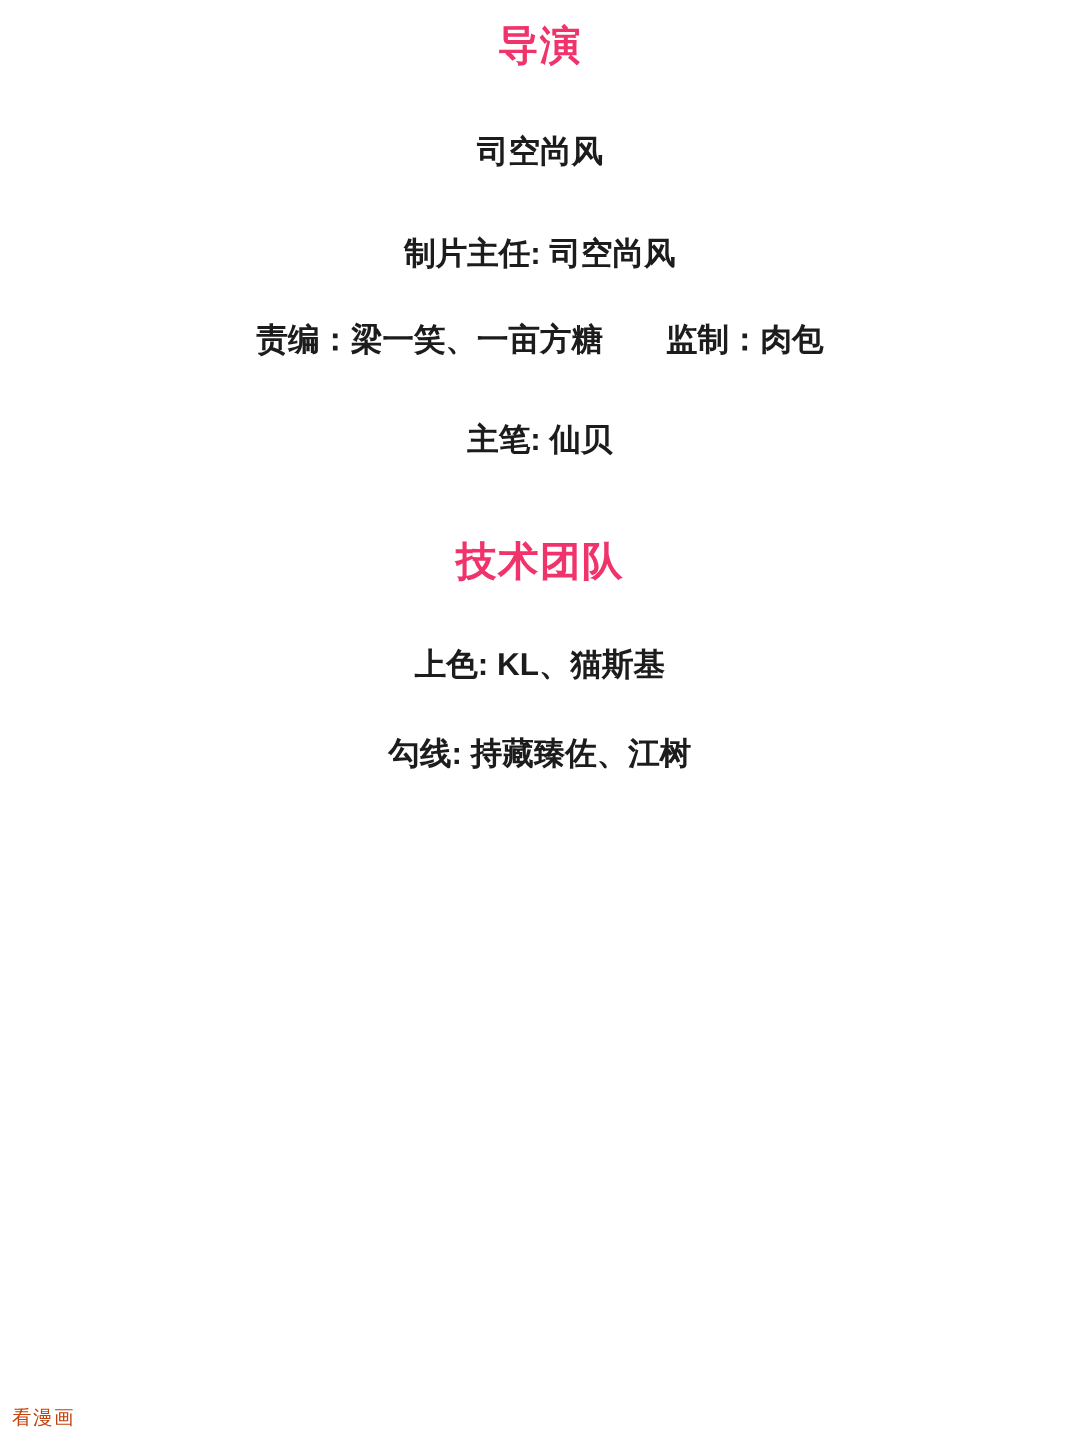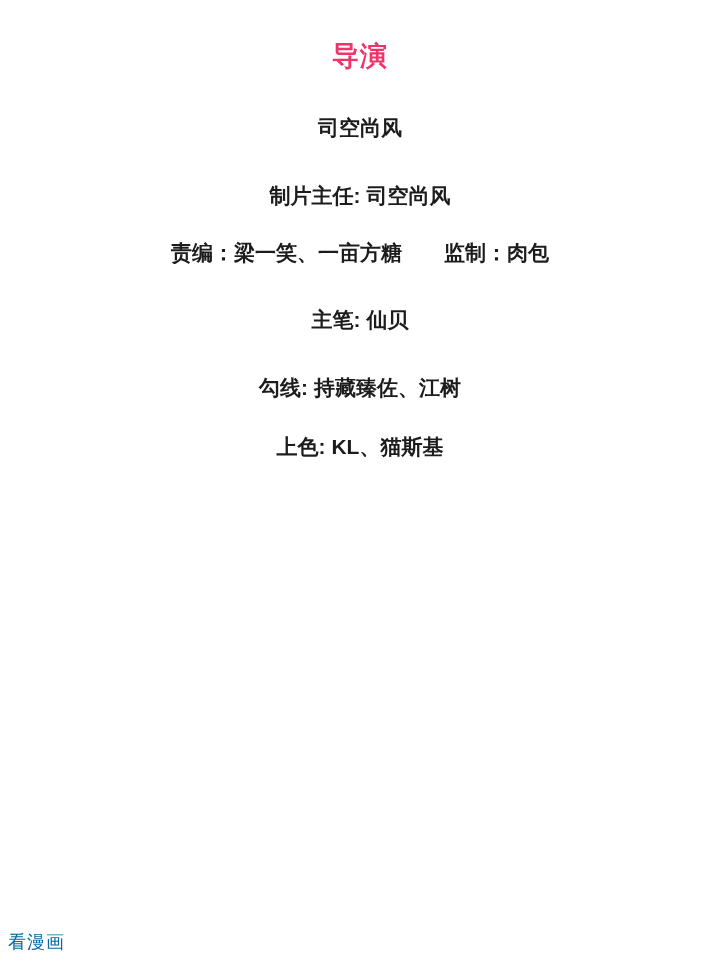--- a/index.html
+++ b/index.html
@@ -12,21 +12,20 @@
     background: #ffffff;
     font-family: "Liberation Sans", "DejaVu Sans", sans-serif;
     color: #222222;
     overflow: hidden;
   }
   .page {
     position: relative;
     width: 720px;
     height: 964px;
     box-sizing: border-box;
-    padding-top: 26px;
   }
   .credits {
     display: flex;
     flex-direction: column;
     align-items: center;
   }
   .section {
     width: 100%;
     display: flex;
     flex-direction: column;
@@ -63,22 +62,22 @@
   .sec-story .credit-line + .credit-line { margin-top: 32px; }
 
   .sec-tech .section-title { margin-top: 50px; }
   .sec-tech .credit-line { margin-top: 40px; }
   .sec-tech .credit-line + .credit-line { margin-top: 32px; }
 
   .watermark {
     position: absolute;
     left: 8px;
     bottom: 10px;
-    font-size: 18px;
-    color: #0369a1;
+    font-size: 13px;
+    color: #c2410c;
     letter-spacing: 1px;
     user-select: none;
   }
 </style>
 </head>
 <body>
 
 <div class="page">
   <div class="credits">
 
@@ -90,20 +89,21 @@
     <section class="section sec-production">
       <p class="credit-line">制片主任: 司空尚风</p>
       <p class="credit-line">责编：梁一笑、一亩方糖　　监制：肉包</p>
     </section>
 
     <section class="section sec-story">
       <p class="credit-line">主笔: 仙贝</p>
     </section>
 
     <section class="section sec-tech">
+      <h2 class="section-title">技术团队</h2>
+      <p class="credit-line">上色: KL、猫斯基</p>
       <p class="credit-line">勾线: 持藏臻佐、江树</p>
-      <p class="credit-line">上色: KL、猫斯基</p>
     </section>
 
   </div>
 
   <div class="watermark">看漫画</div>
 </div>
 
 </body></html>

